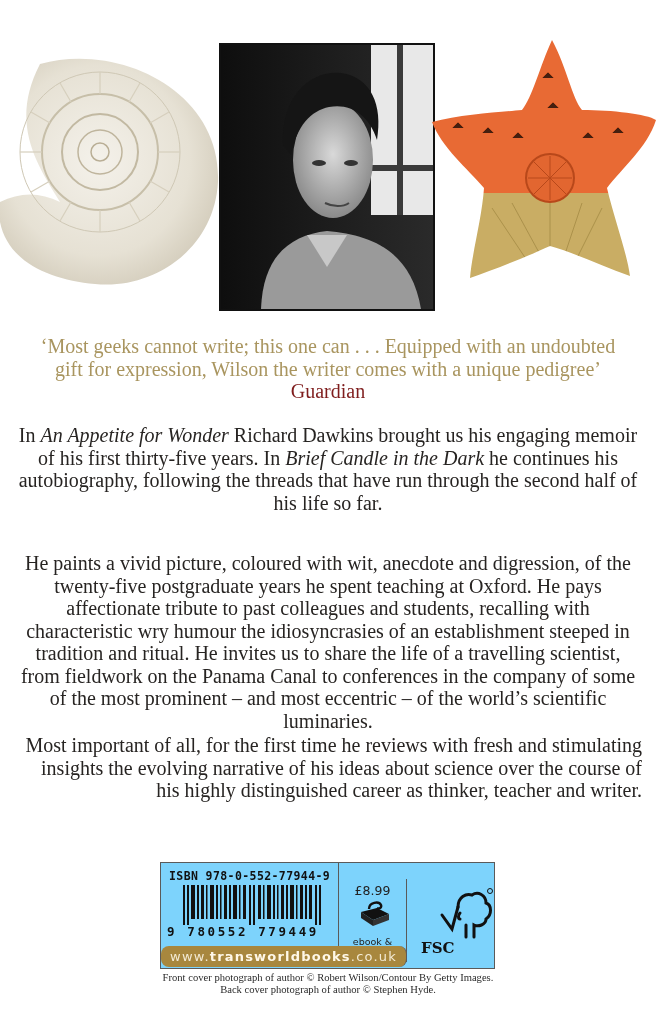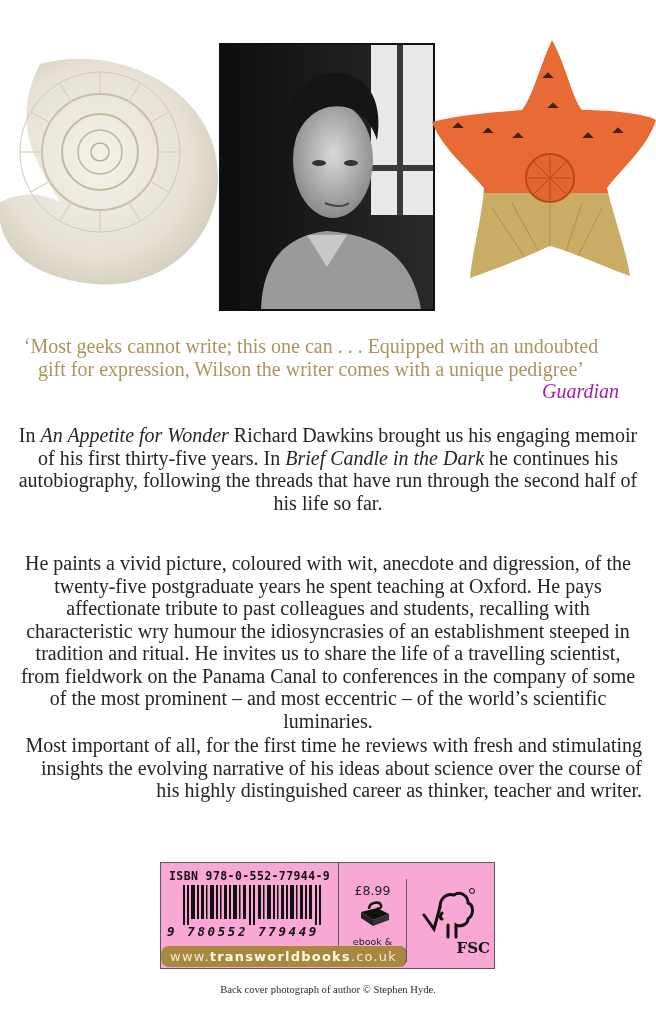--- a/index.html
+++ b/index.html
@@ -14,62 +14,62 @@
     .ammonite { left: 0; top: 52px; width: 222px; height: 235px; }
     .portrait {
       left: 219px; top: 43px; width: 216px; height: 268px;
       background: #1a1a1a; border: 2px solid #111; box-sizing: border-box;
       overflow: hidden;
     }
     .starfish { left: 432px; top: 38px; width: 224px; height: 245px; }
 
     
     .quote {
-      left: 3px; top: 335px; width: 616px; text-align: center;
+      left: 20px; top: 335px; width: 616px; text-align: center;
       font-family: "Liberation Serif", "DejaVu Serif", serif;
       font-size: 20px; line-height: 22.5px; color: #a9955f;
     }
     .quote-source {
-      display: block; font-style: italic; color: #a21caf; text-align: right;
+      display: block; color: #7f1d1d;
     }
     .para {
       left: 14px; width: 628px; text-align: center;
       font-family: "Liberation Serif", "DejaVu Serif", serif;
       font-size: 20px; line-height: 22.5px; color: #272422;
     }
     .para i { font-style: italic; text-align: right; }
     .p1 { top: 424px; }
     .p2 { top: 552px; }
     .p3 { top: 734px; text-align: right; }
 
     
     .bbox {
       left: 160px; top: 862px; width: 335px; height: 107px;
-      border: 1.5px solid #5a5a5a; box-sizing: border-box; background: #f9a8d4;
+      border: 1.5px solid #5a5a5a; box-sizing: border-box; background: #7dd3fc;
     }
     .cell-barcode { position: absolute; left: 0; top: 0; width: 178px; height: 83px; border-right: 1.5px solid #5a5a5a; box-sizing: border-box; }
     .cell-price { position: absolute; left: 178px; top: 16px; width: 68px; height: 83px; border-right: 1.5px solid #5a5a5a; box-sizing: border-box; text-align: center; }
-    .cell-fsc { position: absolute; left: 242px; top: 0; width: 87px; height: 104px; text-align: right; }
+    .cell-fsc { position: absolute; left: 260px; top: 0; width: 87px; height: 104px; text-align: left; }
     .gold-band {
       position: absolute; left: 0; top: 83px; width: 246px; height: 21px;
       background: #a8873e; color: #f3ead4; text-align: center;
       font-family: "DejaVu Sans", sans-serif; font-size: 13px; line-height: 21px;
       letter-spacing: 1.2px; border-right: 1.5px solid #5a5a5a; box-sizing: border-box; border-radius: 8px;
     }
     .gold-band b { font-weight: bold; color: #fff8e8; }
     .isbn {
       position: absolute; left: 8px; top: 6px;
       font-family: "DejaVu Sans Mono", "Liberation Mono", monospace;
       font-size: 11.5px; font-weight: bold; color: #111; letter-spacing: 0.4px;
     }
     .bars { position: absolute; left: 22px; top: 22px; width: 140px; height: 40px; }
     .ean-digits {
       position: absolute; left: 6px; top: 61px;
       font-family: "DejaVu Sans Mono", "Liberation Mono", monospace;
-      font-size: 12.5px; font-weight: bold; color: #111; letter-spacing: 2.6px; font-style: italic;
+      font-size: 12.5px; font-weight: bold; color: #111; letter-spacing: 2.6px;
     }
     .price {
       font-family: "DejaVu Sans", sans-serif; font-size: 12.5px; color: #222;
       margin-top: 4px;
     }
     .ebook-icon { width: 36px; height: 26px; margin: 2px auto 0; display: block; }
     .ebook-label {
       font-family: "DejaVu Sans", sans-serif; font-size: 9.5px; line-height: 11px; color: #222;
       margin-top: 10px;
     }
@@ -249,15 +249,15 @@
     </svg>
     <div class="fsc-text">FSC</div>
   </div>
 
   <div class="gold-band">
     <span>www.</span><b>transworldbooks</b><span>.co.uk</span>
   </div>
 </div>
 
 <div class="abs credits">
-  <br>
+  <span>Front cover photograph of author © Robert Wilson/Contour By Getty Images.</span><br>
   <span>Back cover photograph of author © Stephen Hyde.</span>
 </div>
 
 </body></html>

